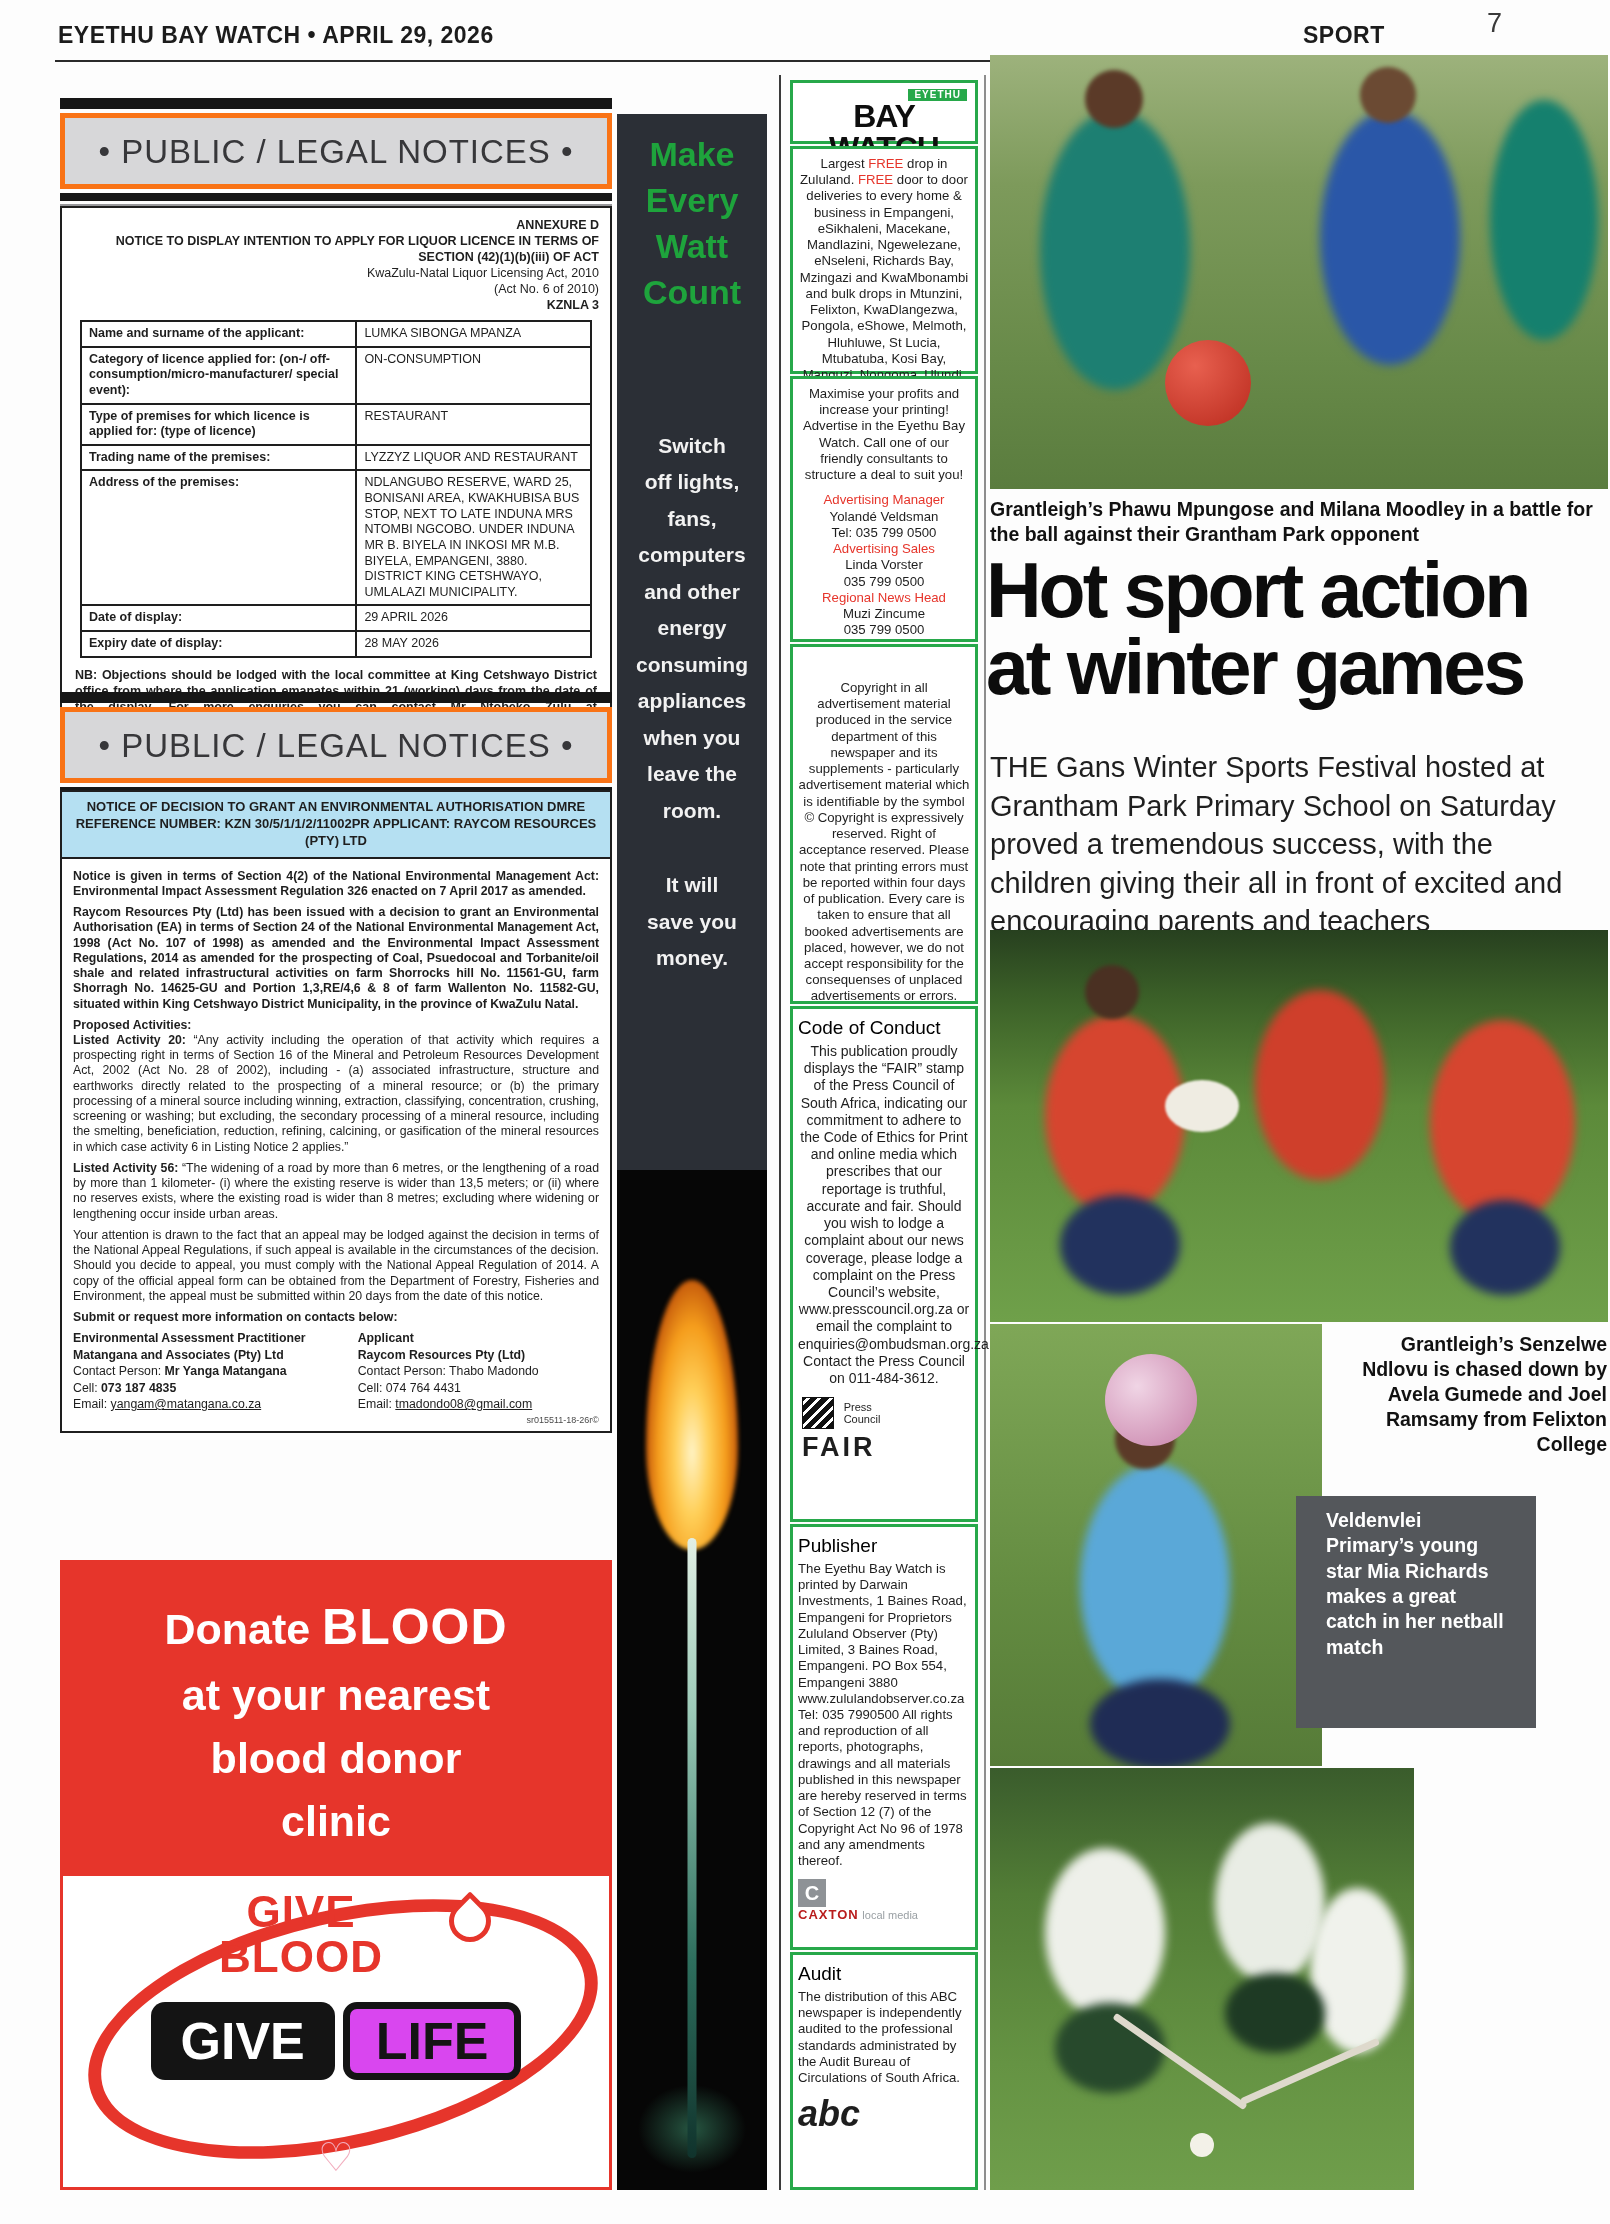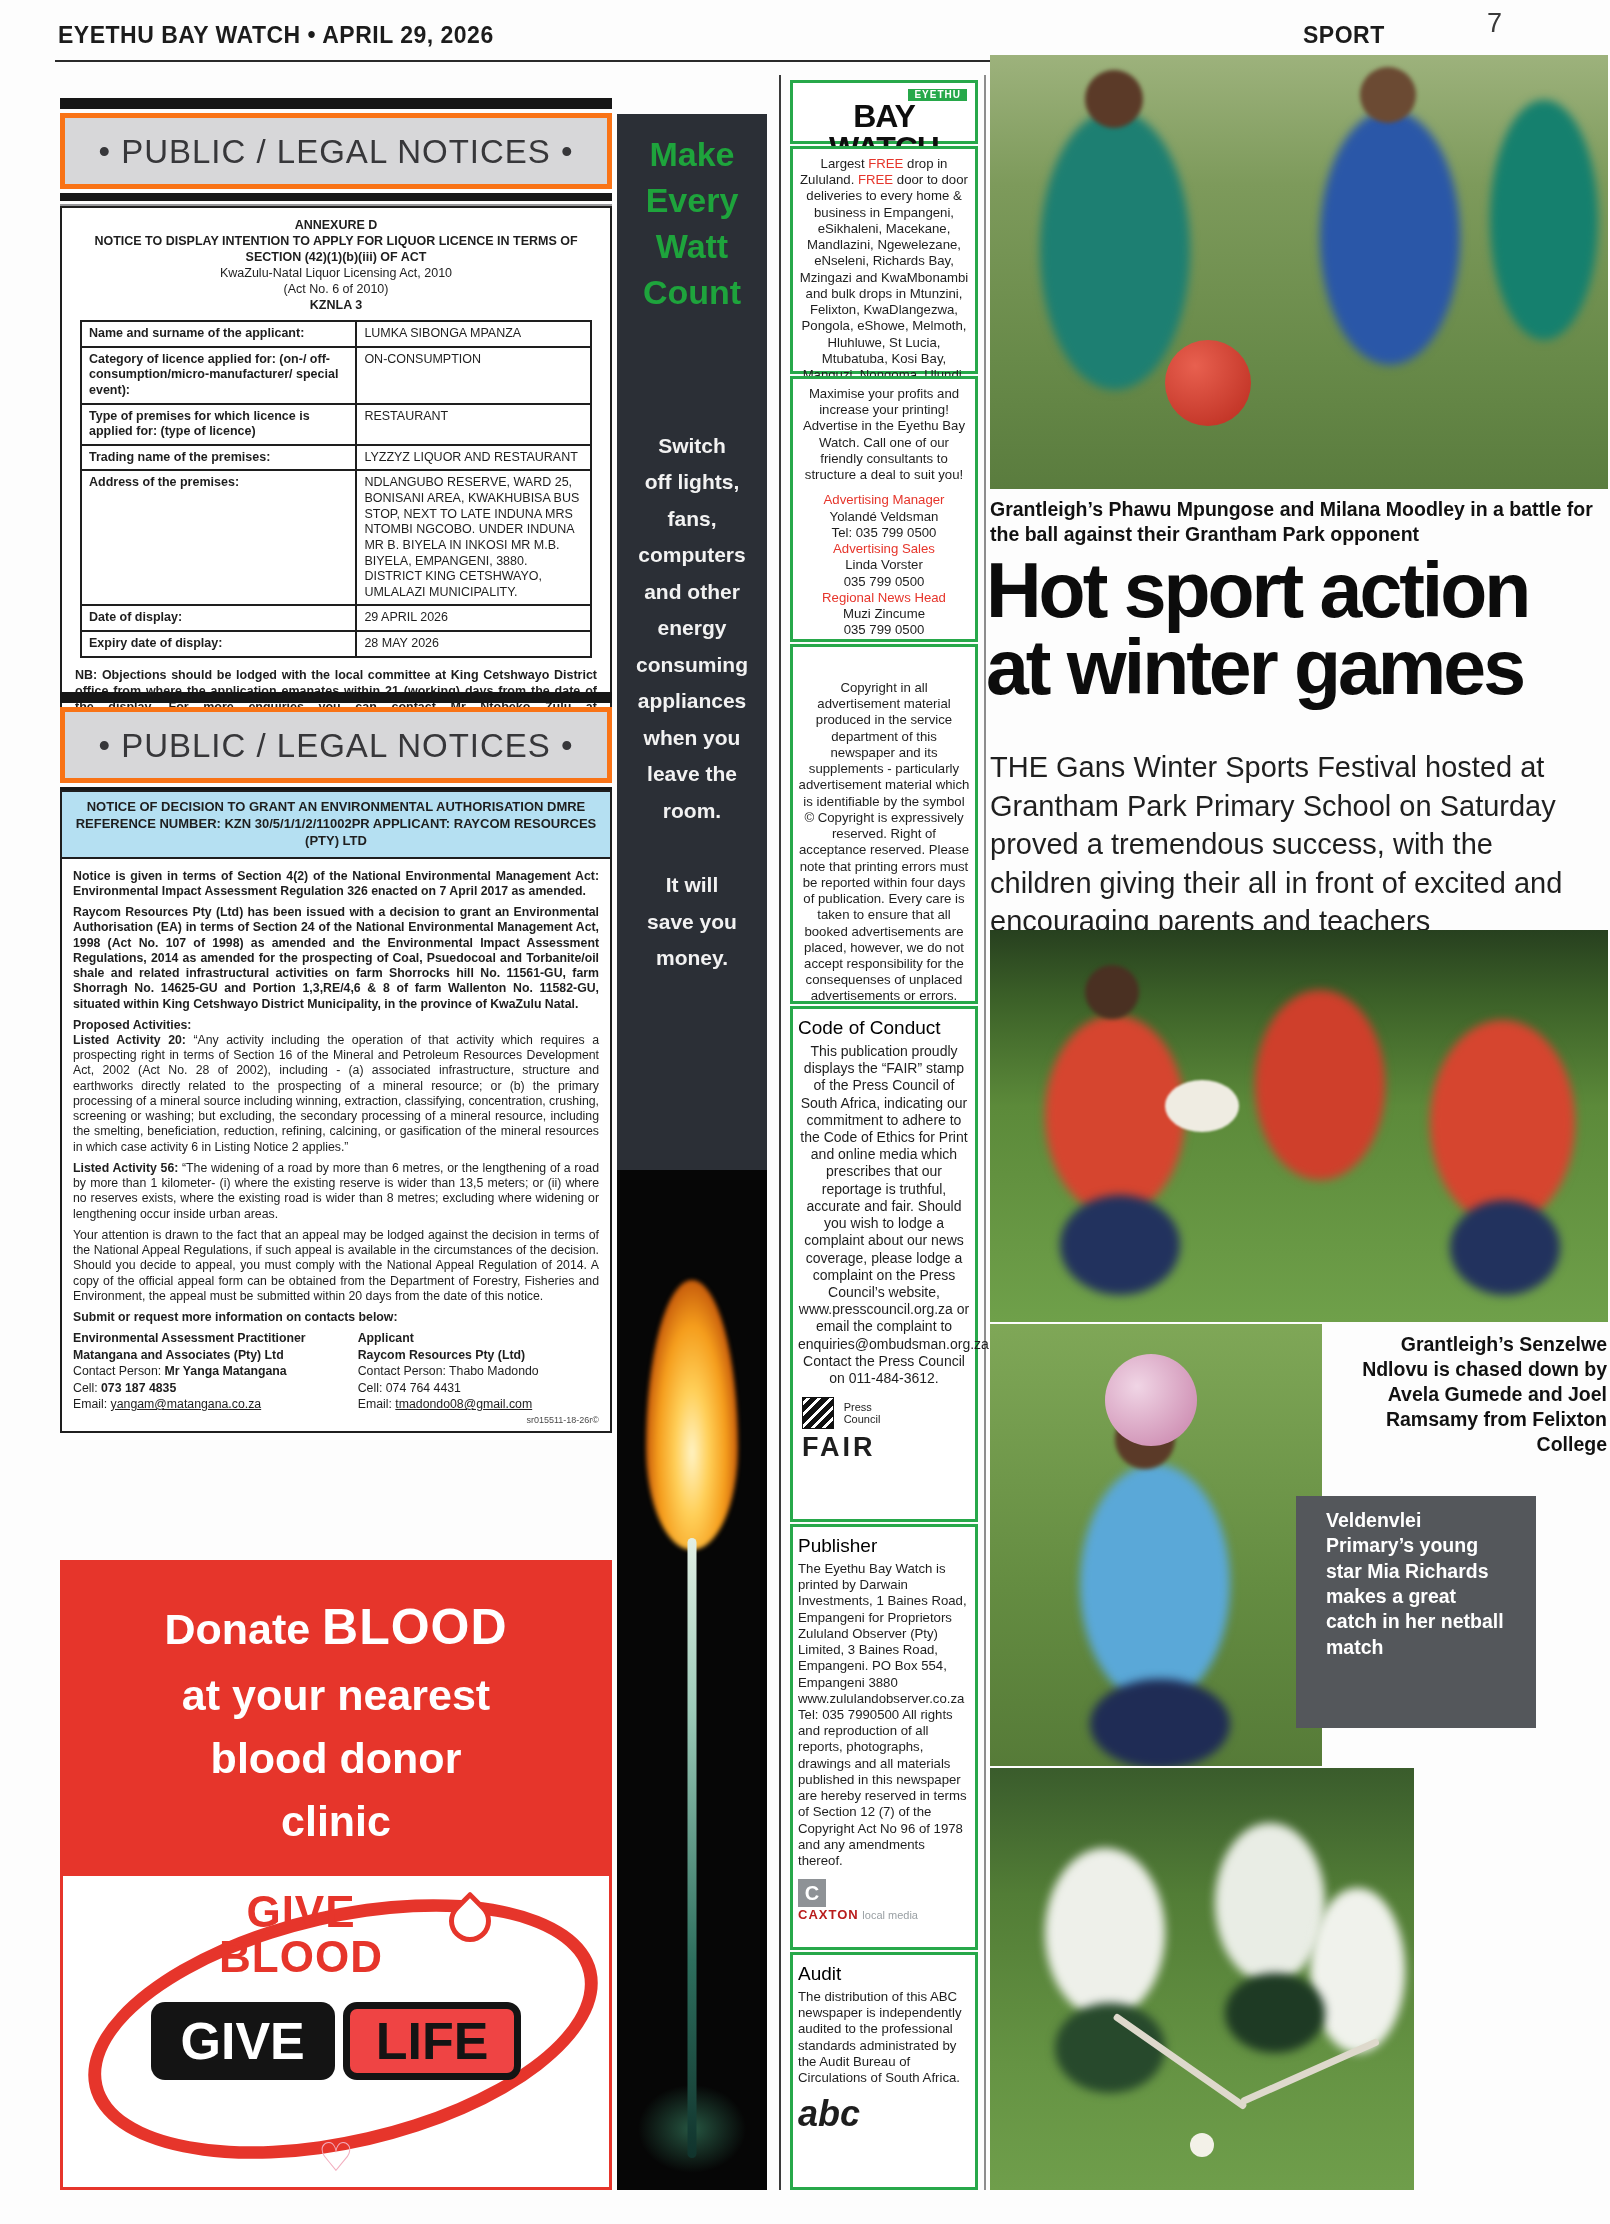--- a/index.html
+++ b/index.html
@@ -12,21 +12,21 @@
   .page-num{left:1487px;top:8px;font-size:27px;color:#3a3a3a;}
   
   .pl-banner{left:60px;width:552px;}
   .plb-top{height:11px;background:#161616;margin-bottom:4px;}
   .plb-box{background:#d7d7d9;border:5px solid #f97316;text-align:center;font-size:33px;color:#37373a;padding:15px 0 13px;letter-spacing:1px;}
   .plb-b1{height:8px;background:#161616;margin-top:4px;}
   .plb-b2{height:3px;background:#97979a;margin-top:3px;}
   
   .nbox{left:60px;width:552px;border:2px solid #1e1e1e;background:#fff;box-sizing:border-box;}
   .n1{top:206px;padding:9px 11px 5px;}
-  .nt{ text-align:center;font-size:12.5px;line-height:1.28;}
+  .nt{ text-align:right;font-size:12.5px;line-height:1.28;}
   .b{font-weight:bold;}
   .ltable{border-collapse:collapse;margin:7px 7px 0;width:calc(100% - 14px);}
   .ltable td{border:2px solid #1e1e1e;font-size:12.5px;line-height:1.25;padding:4px 7px;vertical-align:top;}
   .td-l{font-weight:bold;width:54%;}
   .nb-p{margin:9px 2px 2px;font-weight:bold;font-size:12.5px;line-height:1.28;text-align:justify;}
   .lnk{text-decoration:underline;}
   .serial{text-align:right;font-size:9px;color:#4a4a4a;margin-top:2px;}
   .n2{top:790px;}
   .n2-head{background:#b5e0f2;border-bottom:2px solid #1e1e1e;text-align:center;font-weight:bold;font-size:13px;line-height:1.3;padding:7px 12px;}
   .n2-body{padding:4px 11px 5px;font-size:12.3px;line-height:1.24;}
@@ -38,21 +38,21 @@
   .blood{left:60px;top:1560px;width:552px;height:630px;border:3px solid #e6352b;background:#fff;box-sizing:border-box;}
   .blood-top{background:#e6352b;color:#fff;text-align:center;padding:28px 6px 24px;font-size:43px;font-weight:bold;line-height:1.46;}
   .blood-word{font-weight:bold;font-size:50px;letter-spacing:1px;}
   .pre{white-space:pre-line;}
   .blood-bot{position:relative;height:308px;}
   .gb-swirl{position:absolute;left:20px;top:34px;width:494px;height:212px;border:13px solid #e6352b;border-radius:50%;transform:rotate(-13deg);}
   .gb-text{position:absolute;left:0;right:70px;top:14px;text-align:center;color:#e6352b;font-size:44px;font-weight:bold;line-height:1.02;letter-spacing:1px;}
   .gb-drop{position:absolute;left:386px;top:24px;width:32px;height:32px;border:5px solid #e6352b;background:#fff;border-radius:4% 50% 50% 50%;transform:rotate(45deg);}
   .gb-pills{position:absolute;left:0;right:0;top:126px;text-align:center;}
   .pill-give{display:inline-block;background:#141414;color:#fff;font-size:52px;font-weight:bold;padding:9px 30px;border-radius:14px;}
-  .pill-life{display:inline-block;background:#ef4444;color:#141414;border:7px solid #141414;font-size:52px;font-weight:bold;padding:2px 26px;border-radius:14px;margin-left:8px;}
+  .pill-life{display:inline-block;background:#d946ef;color:#141414;border:7px solid #141414;font-size:52px;font-weight:bold;padding:2px 26px;border-radius:14px;margin-left:8px;}
   .gb-heart{position:absolute;left:0;right:0;bottom:4px;text-align:center;color:#f2aebe;font-size:40px;}
   
   .energy{left:617px;top:114px;width:150px;height:2076px;background:#2b2f36;overflow:hidden;}
   .en-title{margin-top:18px;text-align:center;color:#1ea43c;font-size:34px;font-weight:bold;line-height:1.35;}
   .en-body{margin-top:112px;text-align:center;color:#f2f2f2;font-size:21px;font-weight:bold;line-height:1.74;}
   .en-body2{margin-top:38px;text-align:center;color:#f2f2f2;font-size:21px;font-weight:bold;line-height:1.74;}
   .en-photo{position:absolute;left:0;bottom:0;width:100%;height:1020px;
     background:radial-gradient(closest-side at 50% 94%,rgba(70,165,125,.5),transparent 72%),#060606;}
   .flame{position:absolute;left:50%;top:110px;width:92px;height:270px;transform:translateX(-50%);
     background:radial-gradient(ellipse at 50% 64%,#fff3c4 0%,#ffcf58 26%,#f59d1c 52%,#c3570a 72%,rgba(60,20,0,0) 98%);

